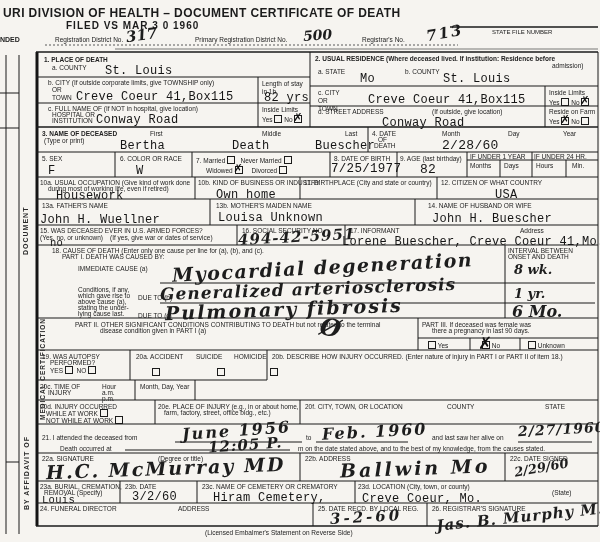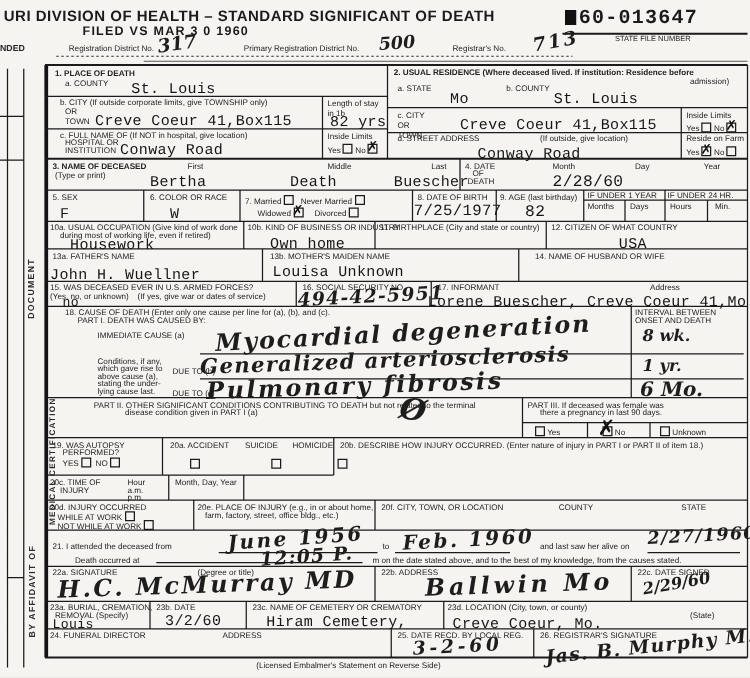--- a/index.html
+++ b/index.html
@@ -50,27 +50,23 @@
              M135 380 V400 M195 380 V400 M36 400 H598
              M155 400 V424 M300 400 V424 M36 424 H598
              M175 442 H302 M316 442 H408 M518 442 H592 M125 450 H290
              M36 453 H598 M300 453 V481 M505 453 V481
              M36 481 H598 M120 481 V503 M197 481 V503 M355 481 V503
              M36 503 H598 M313 503 V526 M427 503 V526
              M6 55 V534 M19 55 V534 M0 93 H19 M0 128 H19 M6 462 H19" stroke="#1b1b1b" stroke-width="1" fill="none"></path>
   </svg>
 
   
-  <div class="abs title" style="left:3px;top:6px;">URI DIVISION OF HEALTH – STANDARD SIGNIFICANT OF DEATH</div>
+  <div class="abs title" style="left:3px;top:6px;">URI DIVISION OF HEALTH – DOCUMENT CERTIFICATE OF DEATH</div>
   <div class="abs stamp" style="left:30px;top:20px;">FILED VS MAR 3 0 1960</div>
   <div class="abs lbl lblb" style="left:0px;top:36px;font-size:7px;">NDED</div>
-  <div class="abs" style="left:452px;top:5px;">
-    <span class="abs" style="left:0;top:3px;width:9px;height:12px;background:#111;"></span>
-    <span class="fileno" style="margin-left:11px;">60-013647</span>
-  </div>
   <div class="abs lbl" style="left:492px;top:29px;font-size:6px;">STATE FILE NUMBER</div>
 
   <div class="abs lbl" style="left:55px;top:36px;">Registration District No.</div>
   <div class="abs hw hw-big" style="left:126px;top:26px;font-size:15px;transform:rotate(-8deg);">317</div>
   <div class="abs lbl" style="left:195px;top:36px;">Primary Registration District No.</div>
   <div class="abs hw hw-big" style="left:303px;top:27px;font-size:14px;transform:rotate(-4deg);">500</div>
   <div class="abs lbl" style="left:362px;top:36px;">Registrar's No.</div>
   <div class="abs hw hw-big" style="left:426px;top:24px;font-size:15px;transform:rotate(-10deg);letter-spacing:2px;">713</div>
 
   
@@ -181,20 +177,21 @@
   <div class="abs lbl" style="left:304px;top:179px;">11. BIRTHPLACE (City and state or country)</div>
   <div class="abs lbl" style="left:441px;top:179px;">12. CITIZEN OF WHAT COUNTRY</div>
   <div class="abs typed typed-lg" style="left:495px;top:188px;">USA</div>
 
   
   <div class="abs lbl" style="left:42px;top:202px;">13a. FATHER'S NAME</div>
   <div class="abs typed typed-lg" style="left:40px;top:213px;">John H. Wuellner</div>
   <div class="abs lbl" style="left:216px;top:202px;">13b. MOTHER'S MAIDEN NAME</div>
   <div class="abs typed typed-lg" style="left:218px;top:211px;">Louisa Unknown</div>
   <div class="abs lbl" style="left:428px;top:202px;">14. NAME OF HUSBAND OR WIFE</div>
+  <div class="abs typed typed-lg" style="left:432px;top:212px;">John H. Buescher</div>
 
   
   <div class="abs lbl" style="left:40px;top:227px;">15. WAS DECEASED EVER IN U.S. ARMED FORCES?</div>
   <div class="abs lbl" style="left:40px;top:234px;">(Yes, no, or unknown)</div>
   <div class="abs lbl" style="left:110px;top:234px;">(If yes, give war or dates of service)</div>
   <div class="abs typed" style="left:50px;top:237px;">no</div>
   <div class="abs lbl" style="left:242px;top:227px;">16. SOCIAL SECURITY NO.</div>
   <div class="abs hw hw-big" style="left:238px;top:228px;font-size:15px;letter-spacing:1px;transform:rotate(-3deg);">494-42-5951</div>
   <div class="abs lbl" style="left:350px;top:227px;">17. INFORMANT</div>
   <div class="abs lbl" style="left:520px;top:227px;">Address</div>

